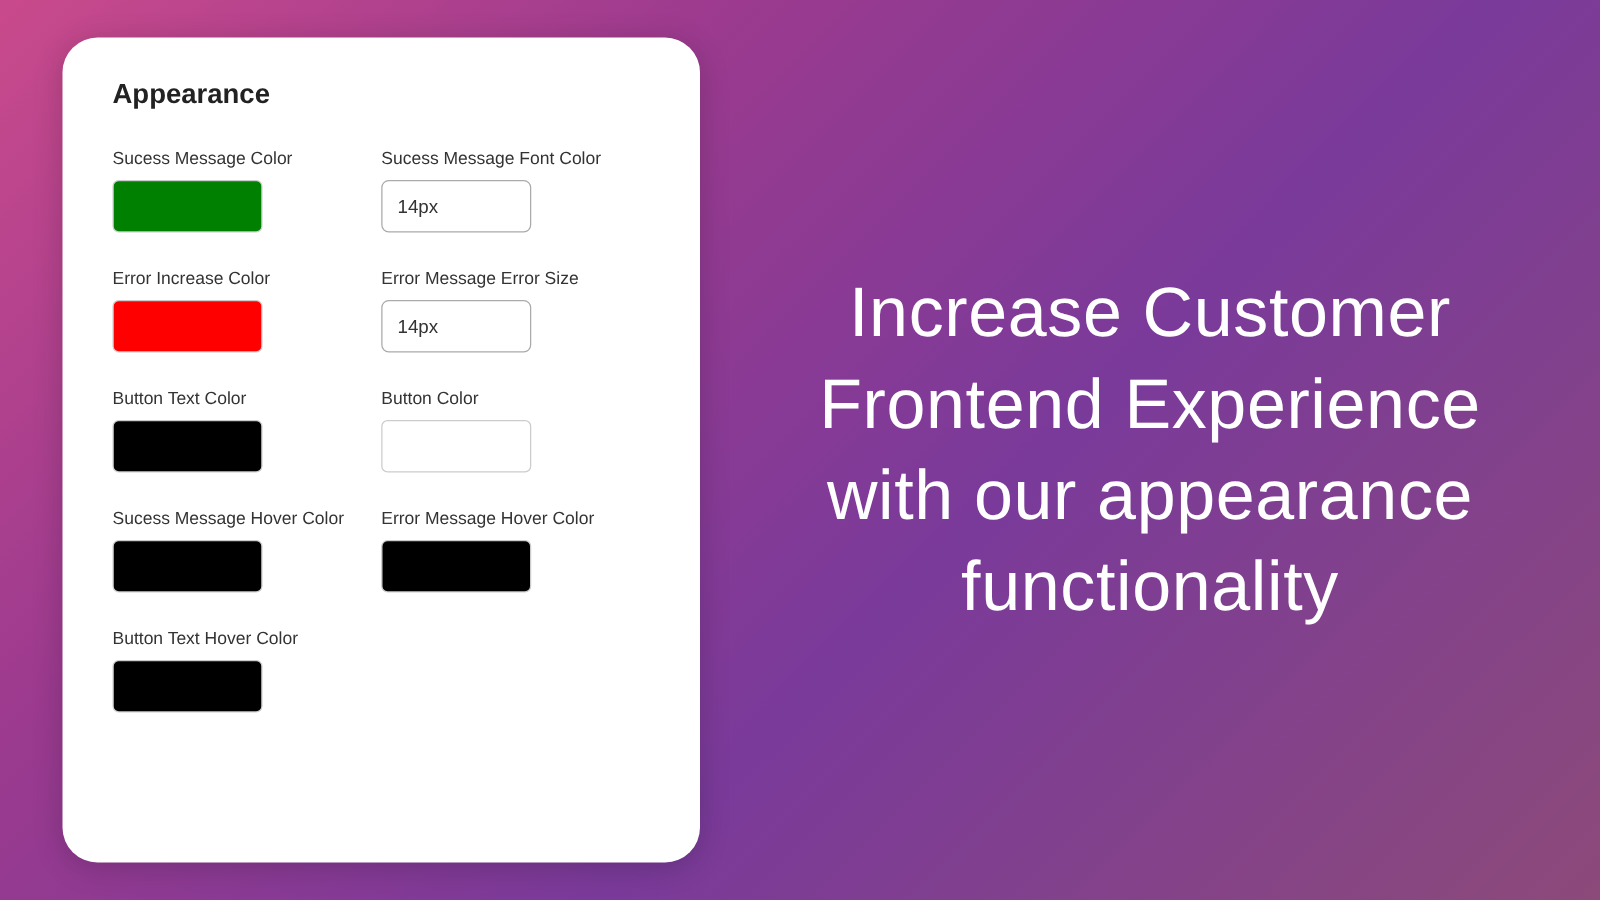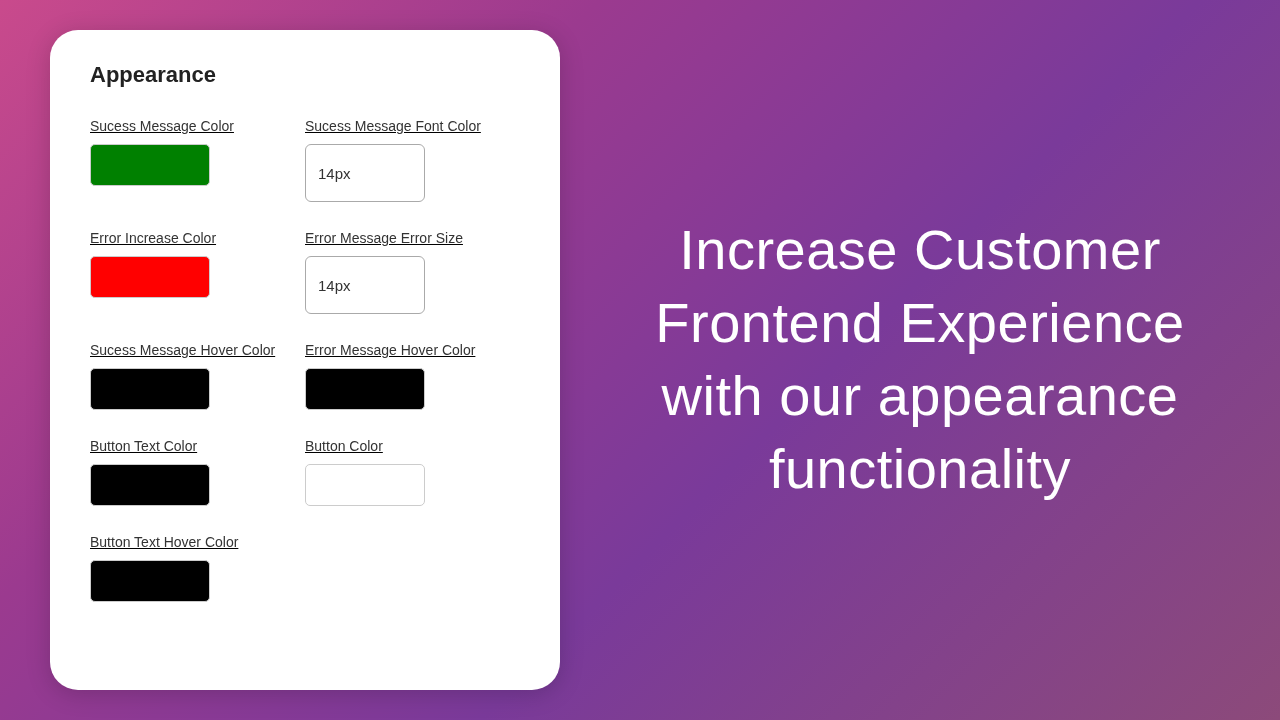--- a/index.html
+++ b/index.html
@@ -32,21 +32,20 @@
 
     .panel-title {
       font-size: 22px;
       font-weight: 700;
       color: #222;
       margin-bottom: 30px;
     }
 
     .form-section {
       margin-bottom: 28px;
-      text-decoration: underline;
     }
 
     .form-section:last-child {
       margin-bottom: 0;
     }
 
     .field-label {
       font-size: 14px;
       color: #333;
       margin-bottom: 10px;
@@ -57,21 +56,21 @@
       width: 120px;
       height: 42px;
       border-radius: 5px;
       border: 1px solid #ccc;
       cursor: pointer;
       display: block;
     }
 
     .font-size-input {
       width: 120px;
-      height: 58px;
+      height: 42px;
       border: 1.5px solid #aaa;
       border-radius: 6px;
       font-size: 15px;
       color: #333;
       padding: 0 12px;
       background: #fff;
       outline: none;
     }
 
     .row-pair {
@@ -125,37 +124,37 @@
       <div class="color-swatch" style="background-color: #ff0000;"></div>
     </div>
     <div class="form-section">
       <label class="field-label">Error Message Error Size</label>
       <input class="font-size-input" type="text" value="14px" style="">
     </div>
   </div>
 
   <div class="row-pair">
     <div class="form-section">
+      <label class="field-label">Button Text Color</label>
+      <div class="color-swatch" style="background-color: #000000;"></div>
+    </div>
+    <div class="form-section">
+      <label class="field-label">Button Color</label>
+      <div class="color-swatch" style="background-color: #ffffff; border: 1.5px solid #ccc;"></div>
+    </div>
+  </div>
+
+  <div class="row-pair">
+    <div class="form-section">
       <label class="field-label">Sucess Message Hover Color</label>
       <div class="color-swatch" style="background-color: #000000;"></div>
     </div>
     <div class="form-section">
       <label class="field-label">Error Message Hover Color</label>
       <div class="color-swatch" style="background-color: #000000;"></div>
-    </div>
-  </div>
-
-  <div class="row-pair">
-    <div class="form-section">
-      <label class="field-label">Button Text Color</label>
-      <div class="color-swatch" style="background-color: #000000;"></div>
-    </div>
-    <div class="form-section">
-      <label class="field-label">Button Color</label>
-      <div class="color-swatch" style="background-color: #ffffff; border: 1.5px solid #ccc;"></div>
     </div>
   </div>
 
   <div class="row-pair" style="margin-bottom:0;">
     <div class="form-section">
       <label class="field-label">Button Text Hover Color</label>
       <div class="color-swatch" style="background-color: #000000;"></div>
     </div>
   </div>
 </div>

